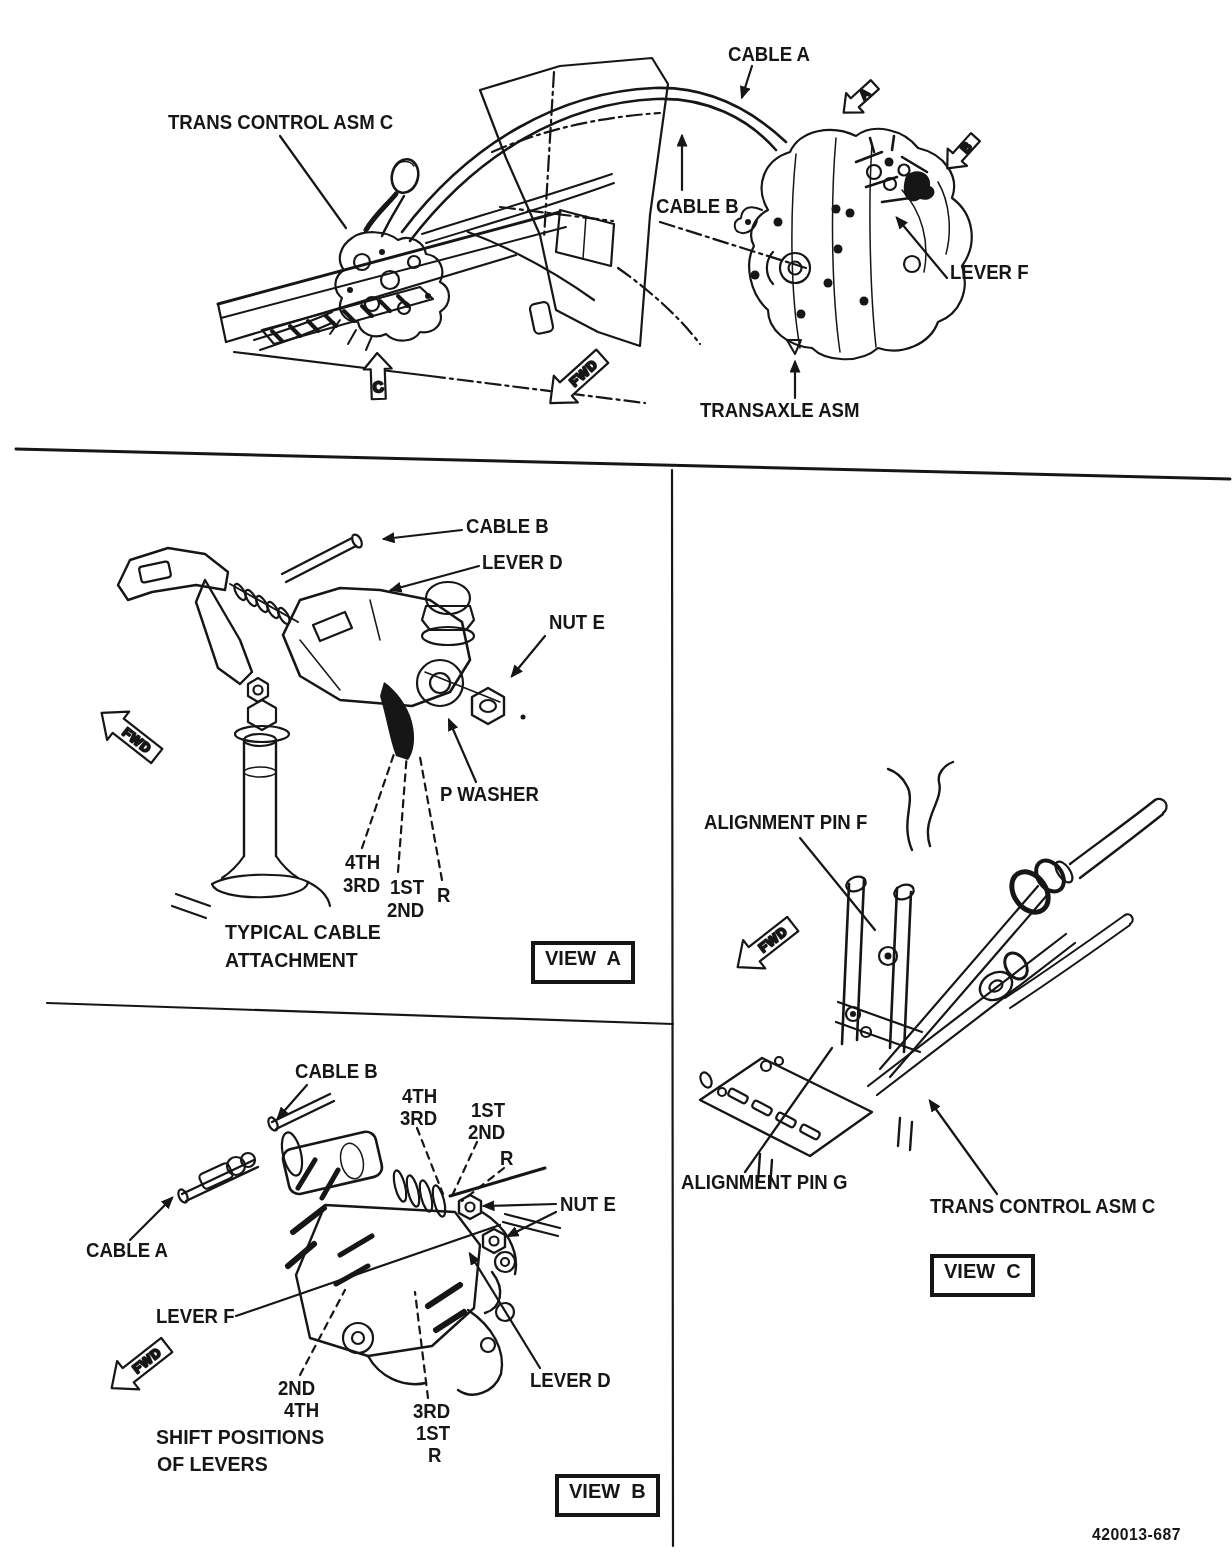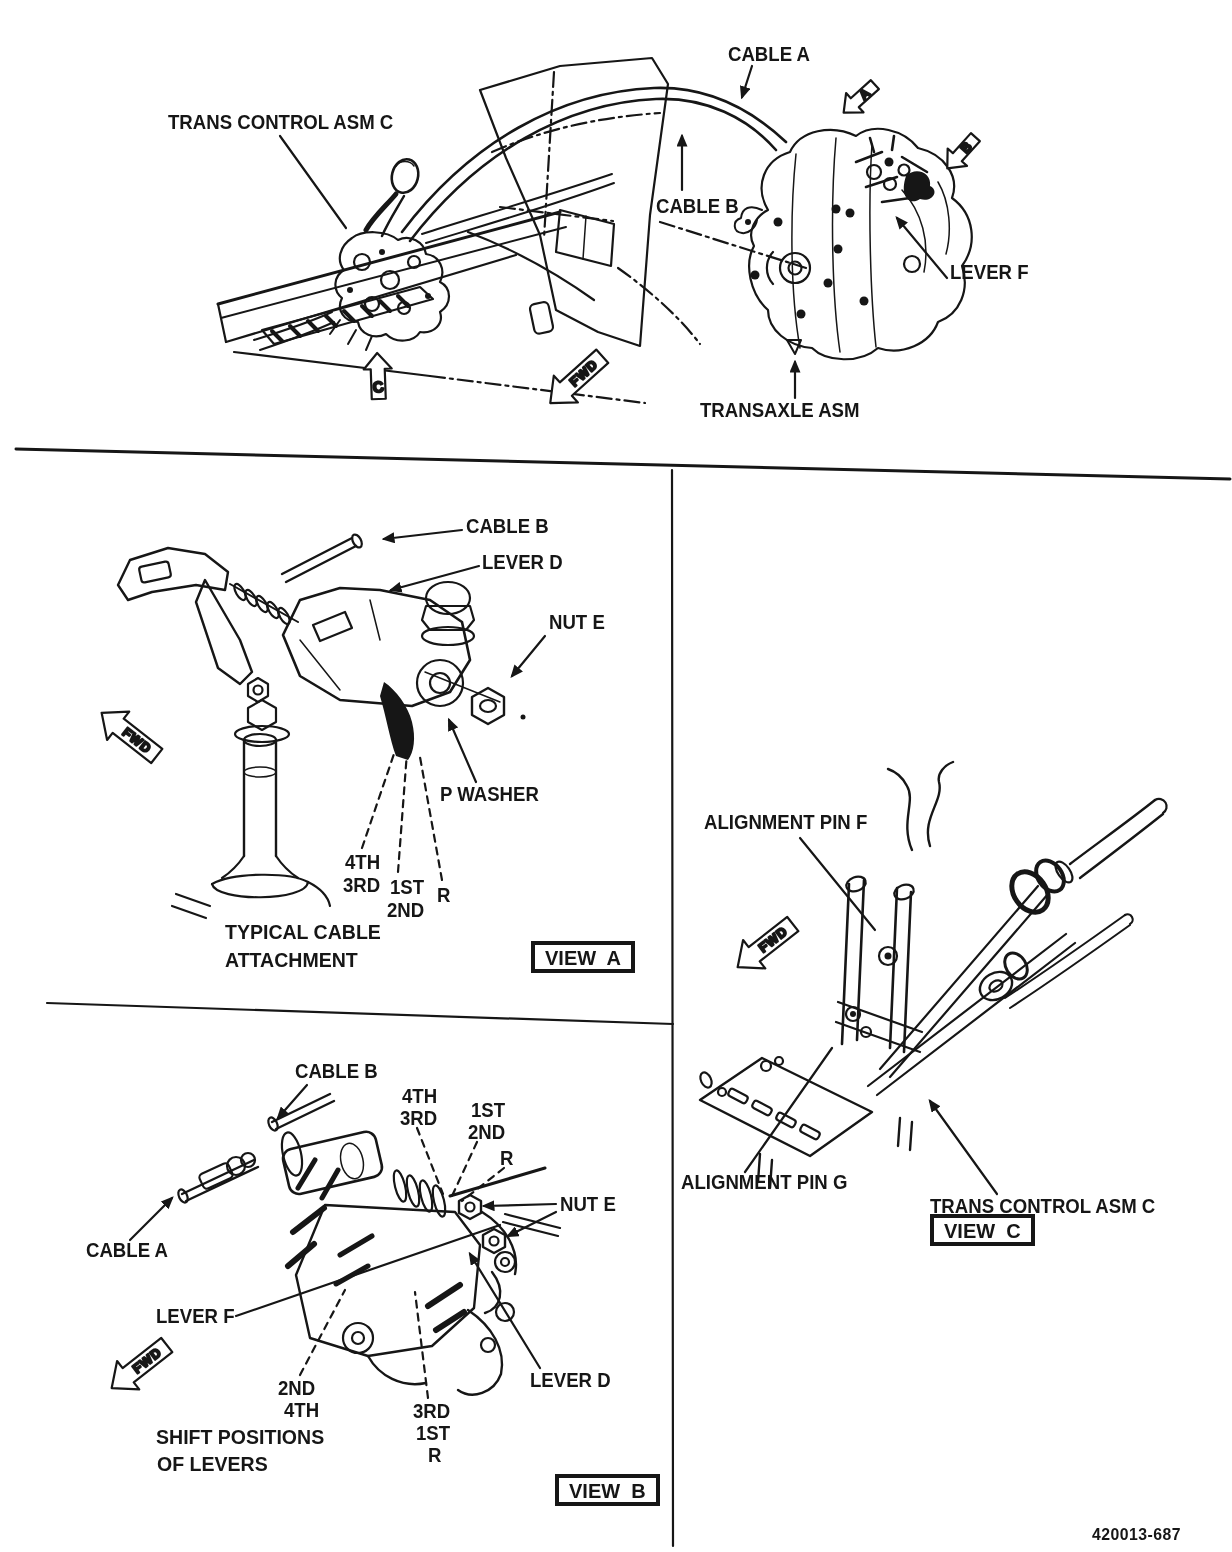--- a/index.html
+++ b/index.html
@@ -3,21 +3,21 @@
 <meta charset="utf-8">
 <style>
   html,body{margin:0;padding:0;background:#888;}
   #page{position:relative;width:1232px;height:1552px;background:#ffffff;overflow:hidden;
         font-family:"Liberation Sans",sans-serif;}
   #art{position:absolute;left:0;top:0;width:1232px;height:1552px;}
   .lbl{position:absolute;font:700 20px/1.08 "Liberation Sans",sans-serif;color:#161616;
        white-space:pre;transform:scaleX(.93);transform-origin:0 0;}
   .cap{font-size:21px;}
   .pn{font-size:17px;letter-spacing:.5px;}
-  .viewtag{position:absolute;border:4px solid #161616;padding:2px 10px 0 10px;
+  .viewtag{position:absolute;border:4px solid #161616;padding:2px 10px 11px 10px;
        font:700 20px/1.1 "Liberation Sans",sans-serif;color:#161616;white-space:pre;background:#fff;}
   
   .ln{stroke:#161616;fill:none;stroke-width:2.2;stroke-linecap:round;stroke-linejoin:round;}
   .w3{stroke-width:3;}
   .w15{stroke-width:1.5;}
   .dd{stroke-dasharray:15 5 3 5;}
   .dsh{stroke-dasharray:7 6;}
   .ink{fill:#161616;stroke:none;}
   .paper{fill:#ffffff;}
   .at{font:700 13px "Liberation Sans",sans-serif;fill:#161616;text-anchor:middle;}
@@ -414,17 +414,17 @@
 <div class="lbl" style="left:416px;top:1423px">1ST</div>
 <div class="lbl" style="left:428px;top:1445px">R</div>
 <div class="lbl" style="left:530px;top:1370px">LEVER D</div>
 <div class="lbl cap" style="left:156px;top:1426px">SHIFT POSITIONS</div>
 <div class="lbl cap" style="left:157px;top:1453px">OF LEVERS</div>
 <div class="viewtag" style="left:555px;top:1474px">VIEW  B</div>
 
 <div class="lbl" style="left:704px;top:812px">ALIGNMENT PIN F</div>
 <div class="lbl" style="left:681px;top:1172px">ALIGNMENT PIN G</div>
 <div class="lbl" style="left:930px;top:1196px">TRANS CONTROL ASM C</div>
-<div class="viewtag" style="left:930px;top:1214px">VIEW  C</div>
+<div class="viewtag" style="left:930px;top:1254px">VIEW  C</div>
 
 <div class="lbl pn" style="left:1092px;top:1526px">420013-687</div>
 
 </div>
 
 </body></html>

